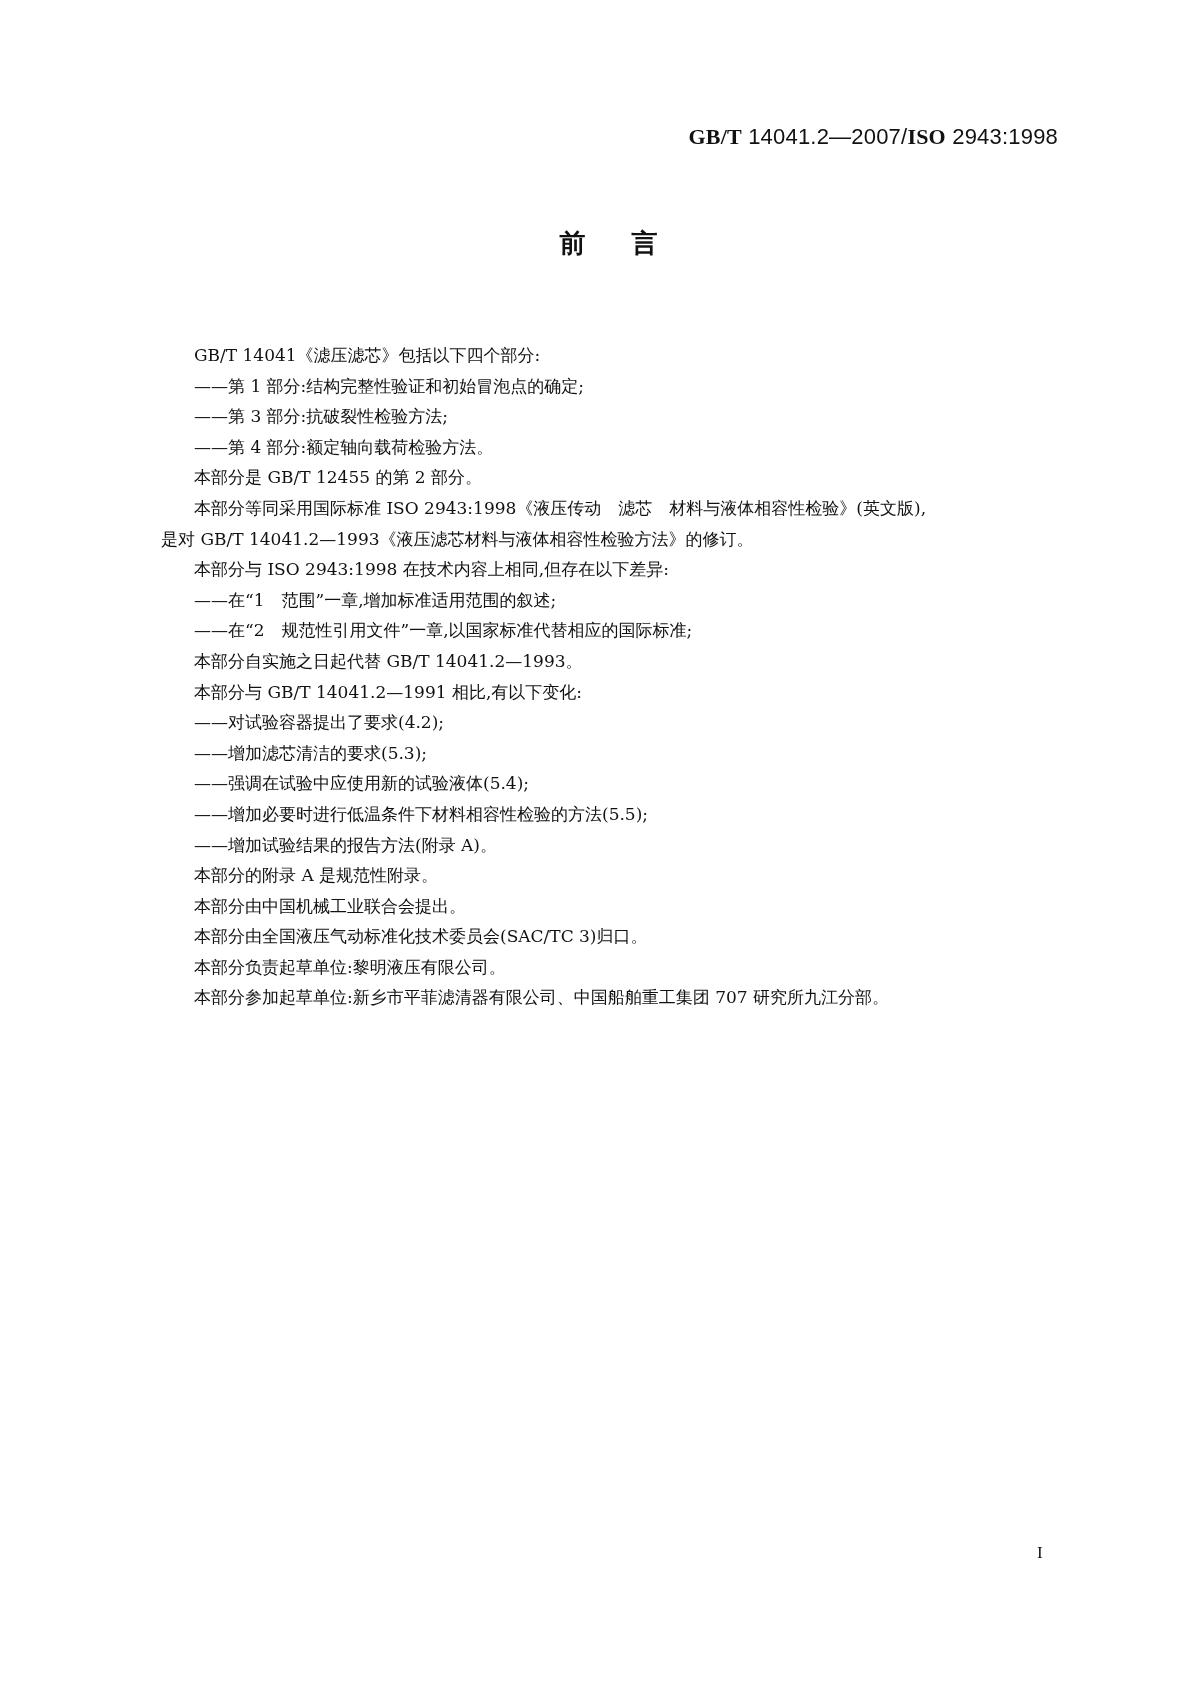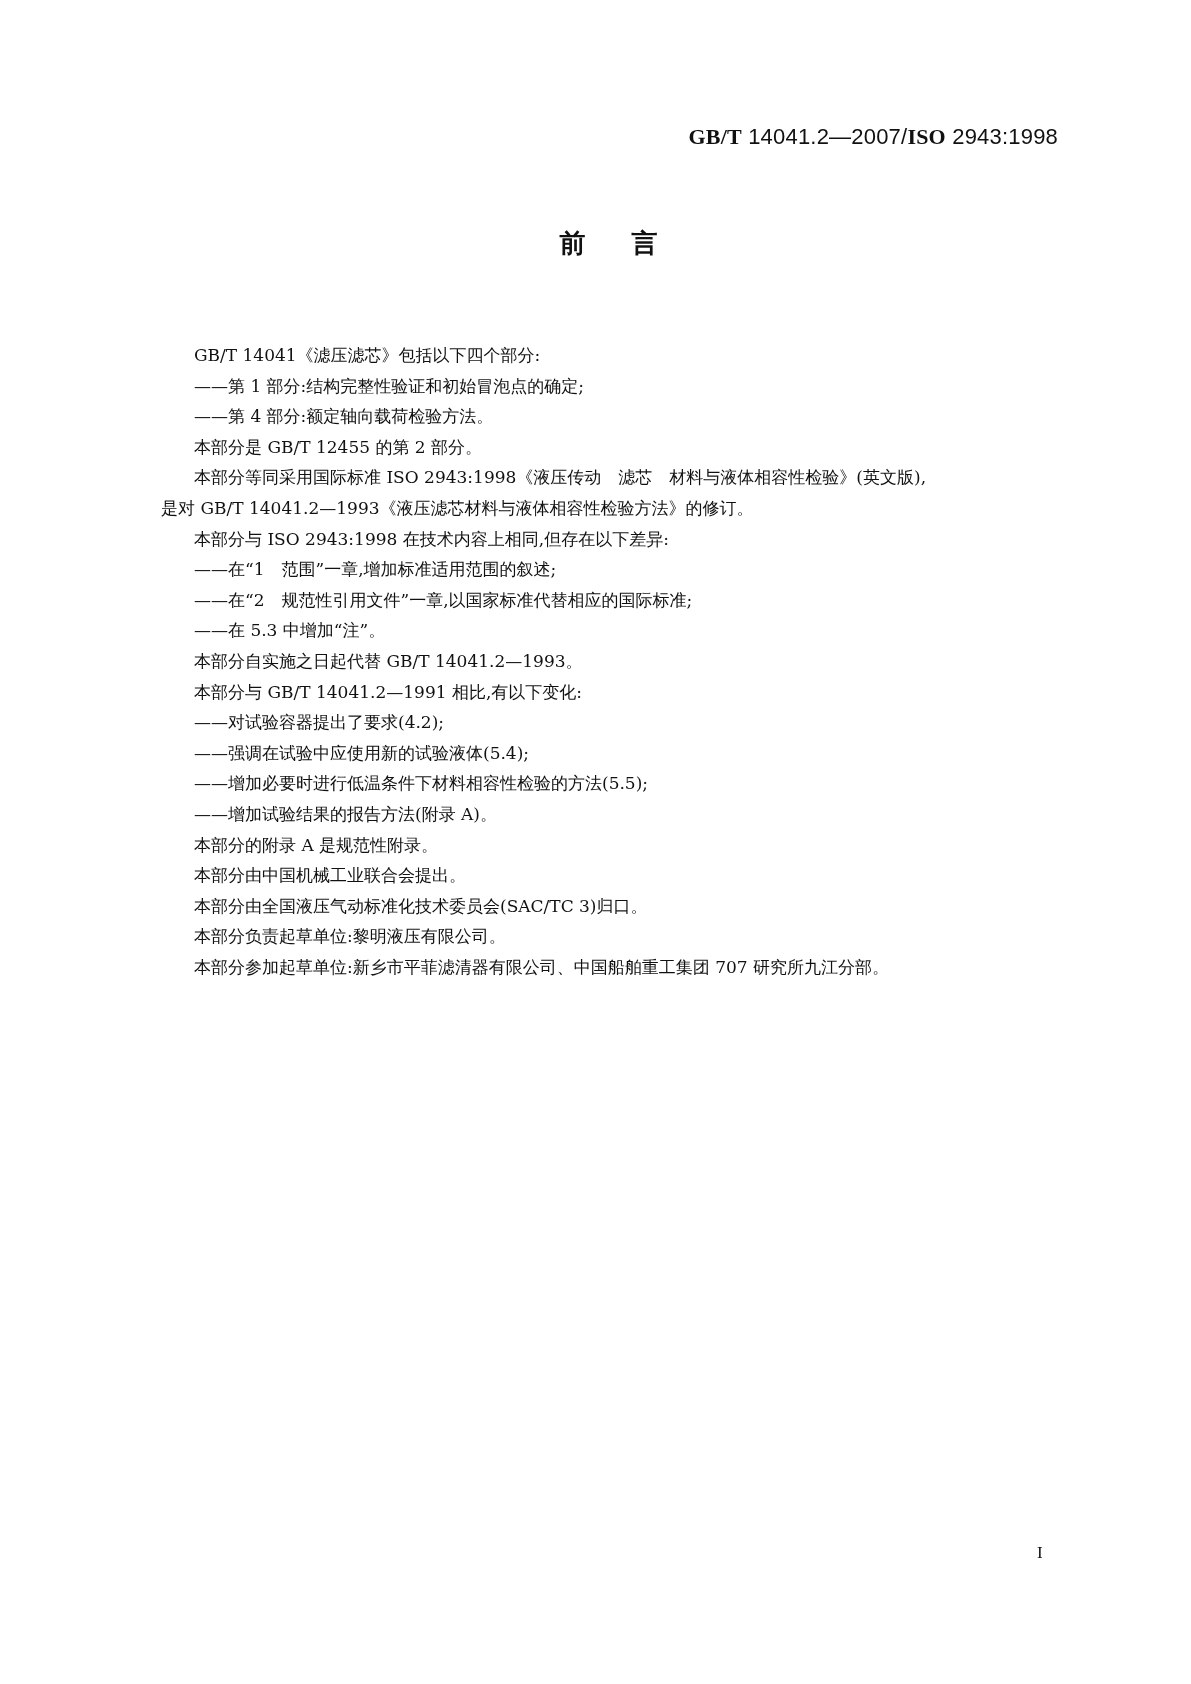--- a/index.html
+++ b/index.html
@@ -21,31 +21,32 @@
 
 <div class="header-code">
   <b>GB/T</b><span> 14041.2—2007/</span><b>ISO</b><span> 2943:1998</span>
 </div>
 
 <div class="title">前言</div>
 
 <div class="body">
   <div class="line indent">GB/T 14041《滤压滤芯》包括以下四个部分:</div>
   <div class="line indent">——第 1 部分:结构完整性验证和初始冒泡点的确定;</div>
+  <div class="line indent">——第 3 部分:抗破裂性检验方法;</div>
   <div class="line indent">——第 4 部分:额定轴向载荷检验方法。</div>
   <div class="line indent">本部分是 GB/T 12455 的第 2 部分。</div>
   <div class="line indent">本部分等同采用国际标准 ISO 2943:1998《液压传动　滤芯　材料与液体相容性检验》(英文版),</div>
   <div class="line noindent">是对 GB/T 14041.2—1993《液压滤芯材料与液体相容性检验方法》的修订。</div>
   <div class="line indent">本部分与 ISO 2943:1998 在技术内容上相同,但存在以下差异:</div>
   <div class="line indent">——在“1　范围”一章,增加标准适用范围的叙述;</div>
   <div class="line indent">——在“2　规范性引用文件”一章,以国家标准代替相应的国际标准;</div>
-  <div class="line indent">——在 5.3 中增加“注”。</div>
   <div class="line indent">本部分自实施之日起代替 GB/T 14041.2—1993。</div>
   <div class="line indent">本部分与 GB/T 14041.2—1991 相比,有以下变化:</div>
   <div class="line indent">——对试验容器提出了要求(4.2);</div>
+  <div class="line indent">——增加滤芯清洁的要求(5.3);</div>
   <div class="line indent">——强调在试验中应使用新的试验液体(5.4);</div>
   <div class="line indent">——增加必要时进行低温条件下材料相容性检验的方法(5.5);</div>
   <div class="line indent">——增加试验结果的报告方法(附录 A)。</div>
   <div class="line indent">本部分的附录 A 是规范性附录。</div>
   <div class="line indent">本部分由中国机械工业联合会提出。</div>
   <div class="line indent">本部分由全国液压气动标准化技术委员会(SAC/TC 3)归口。</div>
   <div class="line indent">本部分负责起草单位:黎明液压有限公司。</div>
   <div class="line indent">本部分参加起草单位:新乡市平菲滤清器有限公司、中国船舶重工集团 707 研究所九江分部。</div>
 </div>
 

